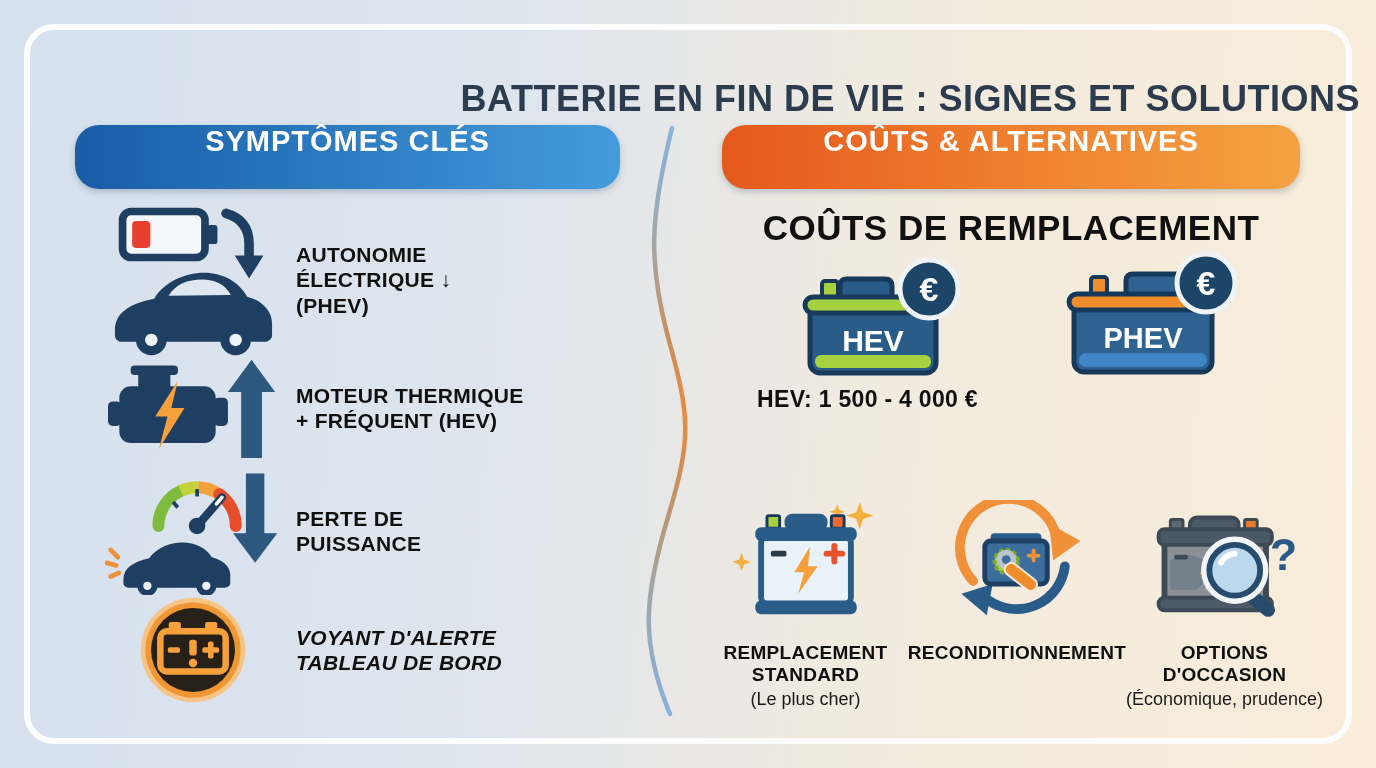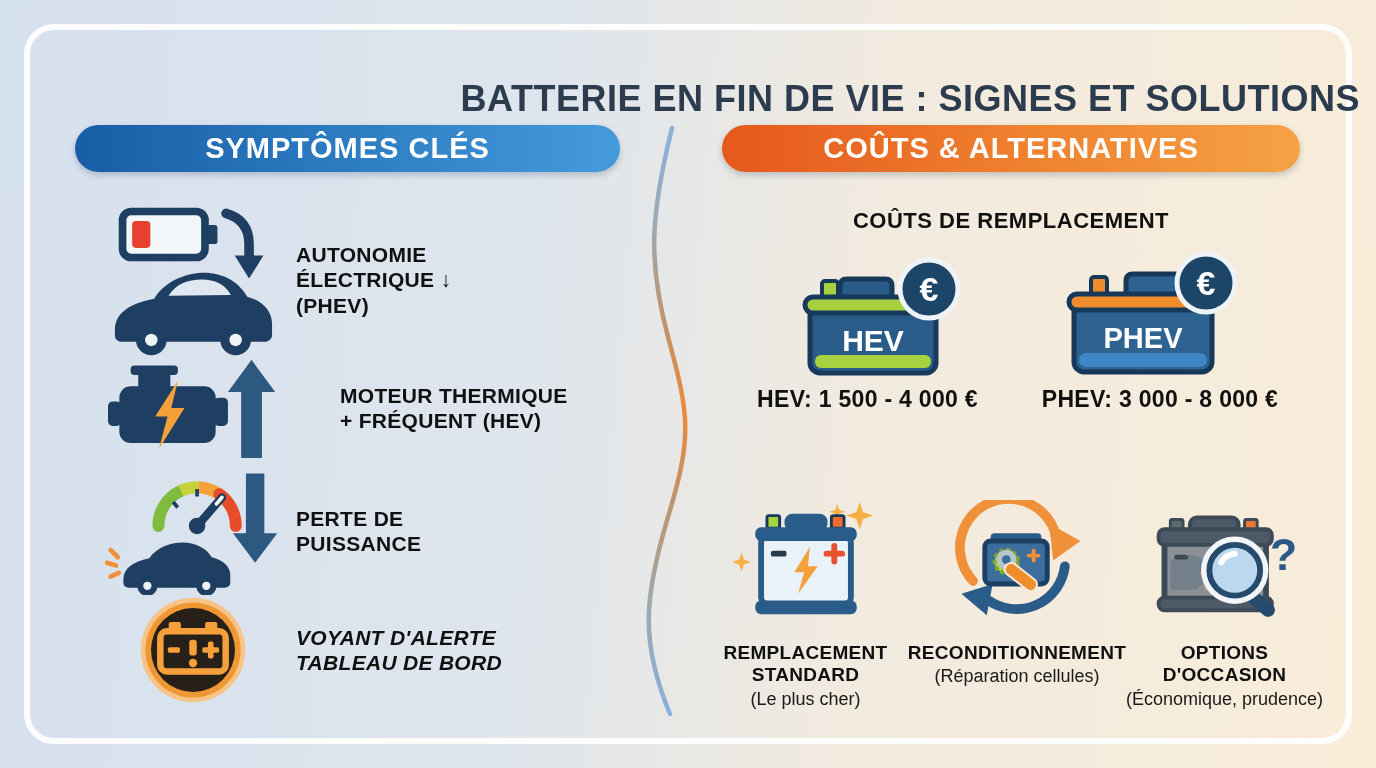--- a/index.html
+++ b/index.html
@@ -10,44 +10,44 @@
   }
   .frame {
     position:absolute; left:24px; top:24px; right:24px; bottom:24px;
     border:6px solid #fdfdfd; border-radius:30px; pointer-events:none;
   }
   .title {
     position:absolute; left:0; right:0; top:62px; margin:16px; text-align:right;
     font-size:36px; font-weight:bold; color:#2c3c4e; letter-spacing:0.5px;
   }
   .pill {
-    position:absolute; top:125px; height:47px; border-radius:24px;
-    display:flex; align-items:center; justify-content:center;
+    position:absolute; top:125px; height:64px; border-radius:24px;
+    display:flex; align-items:flex-start; justify-content:center;
     color:#ffffff; font-weight:bold; font-size:29px; letter-spacing:1px;
     box-shadow:0 3px 6px rgba(40,60,90,0.25);
   }
   .pill-blue   { left:75px;  width:545px; background:linear-gradient(90deg,#185da6,#2f7fc4 55%,#449bdc); }
   .pill-orange { left:722px; width:578px; background:linear-gradient(90deg,#e5581c,#ef7f2e 50%,#f5a243); }
 
   .symptom-row { position:absolute; left:105px; display:flex; align-items:center; }
   .r1 { top:196px; height:168px; }
-  .r2 { top:352px; height:112px;gap:44px; }
+  .r2 { top:352px; height:112px; }
   .r3 { top:466px; height:130px; }
   .r4 { top:596px; height:108px;font-style:italic; }
   .symptom-icon { width:175px; display:flex; align-items:center; justify-content:center; flex:none; }
   .symptom-label {
     margin-left:16px; font-size:21px; font-weight:bold; color:#101010;
     line-height:1.2; white-space:pre-line; letter-spacing:0.3px;
   }
 
   .divider { position:absolute; left:598px; top:122px; }
 
   .section-heading {
     position:absolute; left:722px; width:578px; text-align:center;
-    font-size:22px; font-weight:bold; color:#101010; letter-spacing:0.5px;
+    font-size:35px; font-weight:bold; color:#101010; letter-spacing:0.5px;
   }
   .replacement-title { top:208px; }
   .options-title { top:453px; }
 
   .battery-block { position:absolute; }
   .hev-block  { left:800px; top:255px; }
   .phev-block { left:1066px; top:250px; }
 
   .price {
     position:absolute; top:386px; font-size:23px; font-weight:bold;
@@ -209,21 +209,20 @@
       <rect x="3" y="44" width="148" height="16" rx="8" fill="#ef8d2c" stroke="#16395a" stroke-width="5"></rect>
       <text x="77" y="98" text-anchor="middle" font-size="29" font-weight="bold" fill="#ffffff" font-family="Liberation Sans, sans-serif">PHEV</text>
       <g>
         <circle cx="140" cy="33" r="29" fill="#1d4568" stroke="#eef3f8" stroke-width="5"></circle>
         <text x="140" y="45" text-anchor="middle" font-size="34" font-weight="bold" fill="#ffffff" font-family="Liberation Sans, sans-serif">€</text>
       </g>
     </svg>
   </div>
 
   <div class="price price-hev">HEV: 1 500 - 4 000 €</div>
-  <div class="price price-phev">PHEV: 3 000 - 8 000 €</div>
 
 
   <div class="option opt1">
     <div class="option-icon">
       <svg width="148" height="122" viewBox="0 0 148 125">
         <path d="M 129 2 L 132.5 12.5 L 143 16 L 132.5 19.5 L 129 30 L 125.5 19.5 L 115 16 L 125.5 12.5 Z" fill="#f5b041"></path>
         <path d="M 106 4 l 2 6 l 6 2 l -6 2 l -2 6 l -2 -6 l -6 -2 l 6 -2 Z" fill="#f5b041"></path>
         <path d="M 8 54 l 2.5 7 l 7 2.5 l -7 2.5 l -2.5 7 l -2.5 -7 l -7 -2.5 l 7 -2.5 Z" fill="#f5b041"></path>
         <rect x="52" y="14" width="44" height="18" rx="8" fill="#2a5c8a"></rect>
         <rect x="34" y="16" width="13" height="13" rx="2" fill="#a7d23f" stroke="#17395a" stroke-width="3"></rect>
@@ -251,21 +250,20 @@
         <rect x="40" y="34" width="52" height="10" rx="4" fill="#2a5c8a"></rect>
         <rect x="34" y="42" width="64" height="44" rx="6" fill="#3c6d9c" stroke="#1c3f63" stroke-width="5"></rect>
         <path d="M 84 52 v 10 M 79 57 h 10" stroke="#f0913a" stroke-width="4" stroke-linecap="round" fill="none"></path>
         <circle cx="56" cy="63" r="12" fill="#a7d23f" stroke="#7ea832" stroke-width="4" stroke-dasharray="4 3"></circle>
         <circle cx="56" cy="61" r="10" fill="#b9c4cc"></circle>
         <circle cx="56" cy="61" r="4.5" fill="#3c6d9c"></circle>
         <rect x="60" y="62" width="38" height="13" rx="6" transform="rotate(38 60 62)" fill="#ef8d2c" stroke="#f7e9d8" stroke-width="2"></rect>
       </svg>
     </div>
     <div class="option-name">RECONDITIONNEMENT</div>
-    <div class="option-note">(Réparation cellules)</div>
   </div>
 
   <div class="option opt3">
     <div class="option-icon">
       <svg width="152" height="122" viewBox="0 0 152 125">
         <rect x="40" y="18" width="50" height="16" rx="7" fill="#4b5a66" stroke="#3d4a55" stroke-width="4"></rect>
         <rect x="20" y="20" width="13" height="12" rx="2" fill="#5a6870" stroke="#3d4a55" stroke-width="3"></rect>
         <rect x="96" y="20" width="13" height="12" rx="2" fill="#e87a30" stroke="#3d4a55" stroke-width="3"></rect>
         <rect x="14" y="40" width="104" height="66" rx="8" fill="#8a9096" stroke="#3d4a55" stroke-width="6"></rect>
         <path d="M 20 62 q 22 -12 36 2 q 10 14 -10 28 l -26 0 z" fill="#737f89"></path>

